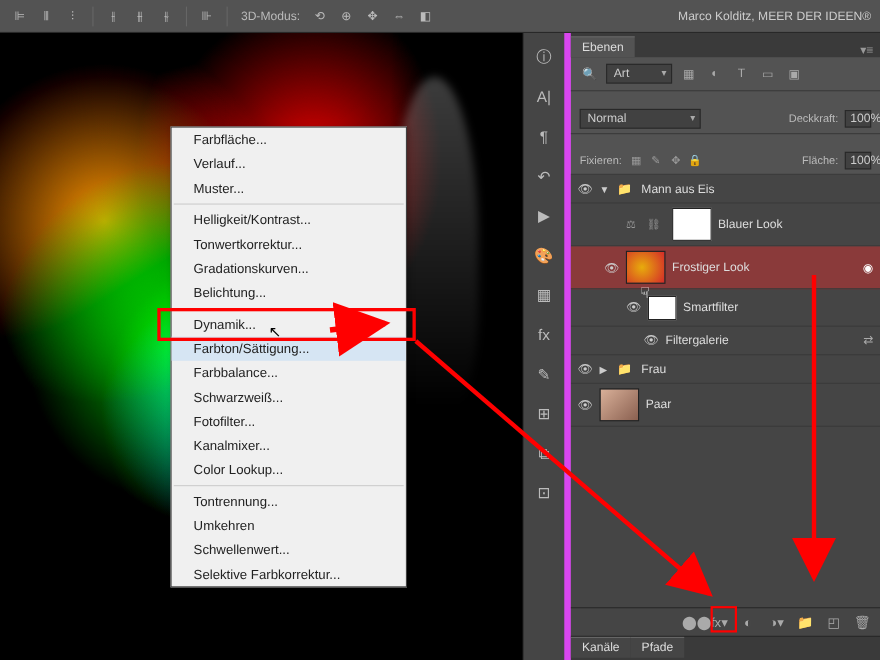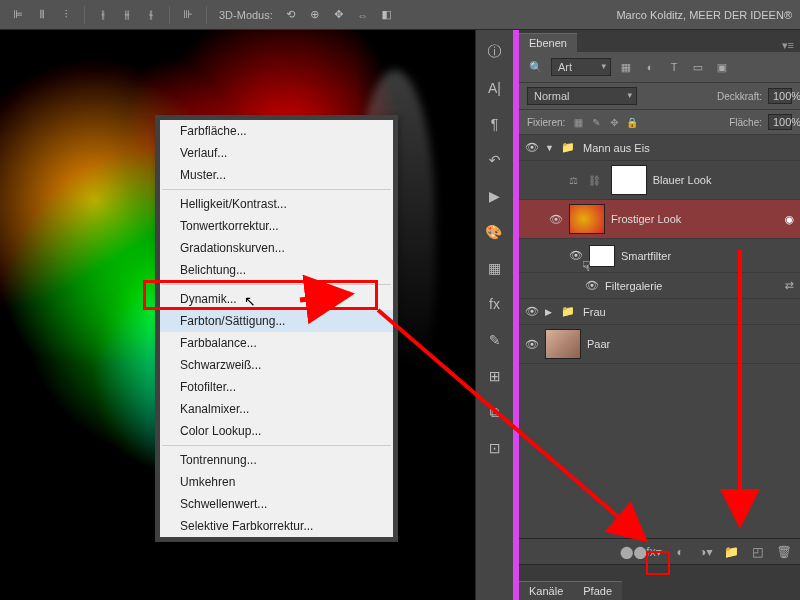--- a/index.html
+++ b/index.html
@@ -14,21 +14,21 @@
 .user-label { color: #ccc; font-size: 11px; }
 
 
 .main { display: flex; height: 570px; }
 .canvas-area { flex: 1; background: #000; position: relative; overflow: hidden; }
 .canvas-img { position: absolute; inset: 0; background: radial-gradient(circle at 35% 50%, rgba(0,255,150,0.6), transparent 40%), radial-gradient(circle at 20% 30%, rgba(255,200,0,0.7), transparent 30%), radial-gradient(circle at 50% 60%, rgba(0,200,255,0.6), transparent 35%), radial-gradient(circle at 60% 20%, rgba(255,50,50,0.5), transparent 30%), #000; filter: saturate(2) contrast(1.3); }
 .canvas-img::after { content: ""; position: absolute; right: 0; top: 0; bottom: 0; width: 120px; background: linear-gradient(to left, #000 20%, transparent); }
 .smoke { position: absolute; right: 40px; top: 40px; width: 80px; height: 300px; background: linear-gradient(to bottom, rgba(200,200,200,0.3), transparent); border-radius: 50% 50% 30% 30%; filter: blur(4px); }
 
 
-.context-menu { position: absolute; left: 155px; top: 85px; width: 243px; background: #f0f0f0; border: 5px solid #404040; box-shadow: 2px 2px 6px rgba(0,0,0,0.3); z-index: 50; }
+.context-menu { position: absolute; left: 155px; top: 85px; width: 215px; background: #f0f0f0; border: 1px solid #404040; box-shadow: 2px 2px 6px rgba(0,0,0,0.3); z-index: 50; }
 .menu-item { padding: 4px 20px; color: #222; font-size: 12px; cursor: pointer; }
 .menu-item.highlighted { background: #d6e5f3; }
 .menu-sep { height: 1px; background: #ccc; margin: 3px 2px; }
 
 
 .red-box1 { position: absolute; left: 143px; top: 280px; width: 235px; height: 30px; border: 3px solid red; z-index: 60; pointer-events: none; }
 .red-box2 { position: absolute; right: 130px; bottom: 25px; width: 24px; height: 24px; border: 2px solid red; z-index: 60; pointer-events: none; }
 
 
 .arrow-svg { position: absolute; inset: 0; z-index: 55; pointer-events: none; }
@@ -42,21 +42,21 @@
 .panel-tab-bar { height: 22px; background: #3a3a3a; display: flex; align-items: flex-end; }
 .panel-tab { padding: 3px 10px; background: #535353; color: #ddd; font-size: 11px; border-top: 1px solid #666; }
 .panel-menu { margin-left: auto; padding: 0 6px; color: #999; cursor: pointer; }
 
 .layer-toolbar { padding: 6px 8px; display: flex; align-items: center; gap: 6px; border-bottom: 1px solid #3a3a3a; }
 .dropdown { background: #414141; border: 1px solid #282828; color: #ccc; padding: 2px 18px 2px 6px; font-size: 11px; position: relative; min-width: 60px; cursor: pointer; }
 .dropdown::after { content: "▾"; position: absolute; right: 4px; top: 2px; font-size: 9px; color: #aaa; }
 .icon-btn { width: 18px; height: 18px; display: flex; align-items: center; justify-content: center; color: #aaa; cursor: pointer; }
 .pct-input { background: #414141; border: 1px solid #282828; color: #ccc; width: 24px; padding: 1px 4px; font-size: 11px; text-align: left; }
 
-.layer-row2 { padding: 4px 8px; display: flex; align-items: center; gap: 6px; border-bottom: 1px solid #3a3a3a; }
+.layer-row2 { padding: 4px 8px; display: flex; align-items: center; gap: 6px; border-bottom: 1px solid #3a3a3a; margin-top: 12px; }
 .lbl { color: #bbb; font-size: 10px; }
 .lock-icons { display: flex; gap: 4px; }
 .lock-icons span { width: 14px; height: 14px; display: flex; align-items: center; justify-content: center; font-size: 10px; color: #999; cursor: pointer; }
 
 .layers-list { flex: 1; overflow-y: auto; background: #454545; }
 .layer-item { display: flex; align-items: center; padding: 4px 6px; border-bottom: 1px solid #3a3a3a; gap: 6px; min-height: 34px; }
 .layer-item.group { min-height: 26px; }
 .layer-item.selected { background: #8a3a3a; }
 .eye { width: 14px; text-align: center; color: #ccc; cursor: pointer; }
 .disclosure { width: 10px; color: #ccc; cursor: pointer; font-size: 9px; }
@@ -70,21 +70,21 @@
 .indent1 { padding-left: 30px; }
 .indent2 { padding-left: 50px; }
 .indent3 { padding-left: 66px; }
 .link-ico { color: #999; font-size: 10px; margin-right: 4px; }
 .cursor-hand { position: absolute; left: 244px; top: 293px; z-index: 70; font-size: 14px; color: #000; }
 .cursor-hand2 { position: absolute; left: 582px; top: 258px; z-index: 70; font-size: 14px; color: #fff; }
 
 .layers-bottom { height: 26px; background: #454545; border-top: 1px solid #282828; display: flex; align-items: center; justify-content: flex-end; gap: 10px; padding: 0 8px; }
 .layers-bottom .bot-ico { color: #aaa; cursor: pointer; font-size: 12px; width: 16px; text-align: center; }
 
-.bottom-tabs { height: 36px; background: #3a3a3a; display: flex; align-items: flex-end; border-top: 1px solid #282828; }
+.bottom-tabs { height: 22px; background: #3a3a3a; display: flex; align-items: flex-start; border-top: 1px solid #282828; }
 .bottom-tabs .panel-tab { background: #454545; }
 </style>
 </head>
 <body>
 
 <div class="top-toolbar">
   <span class="tb-icon">⊫</span>
   <span class="tb-icon">⫴</span>
   <span class="tb-icon">⫶</span>
   <span class="tb-div"></span>

